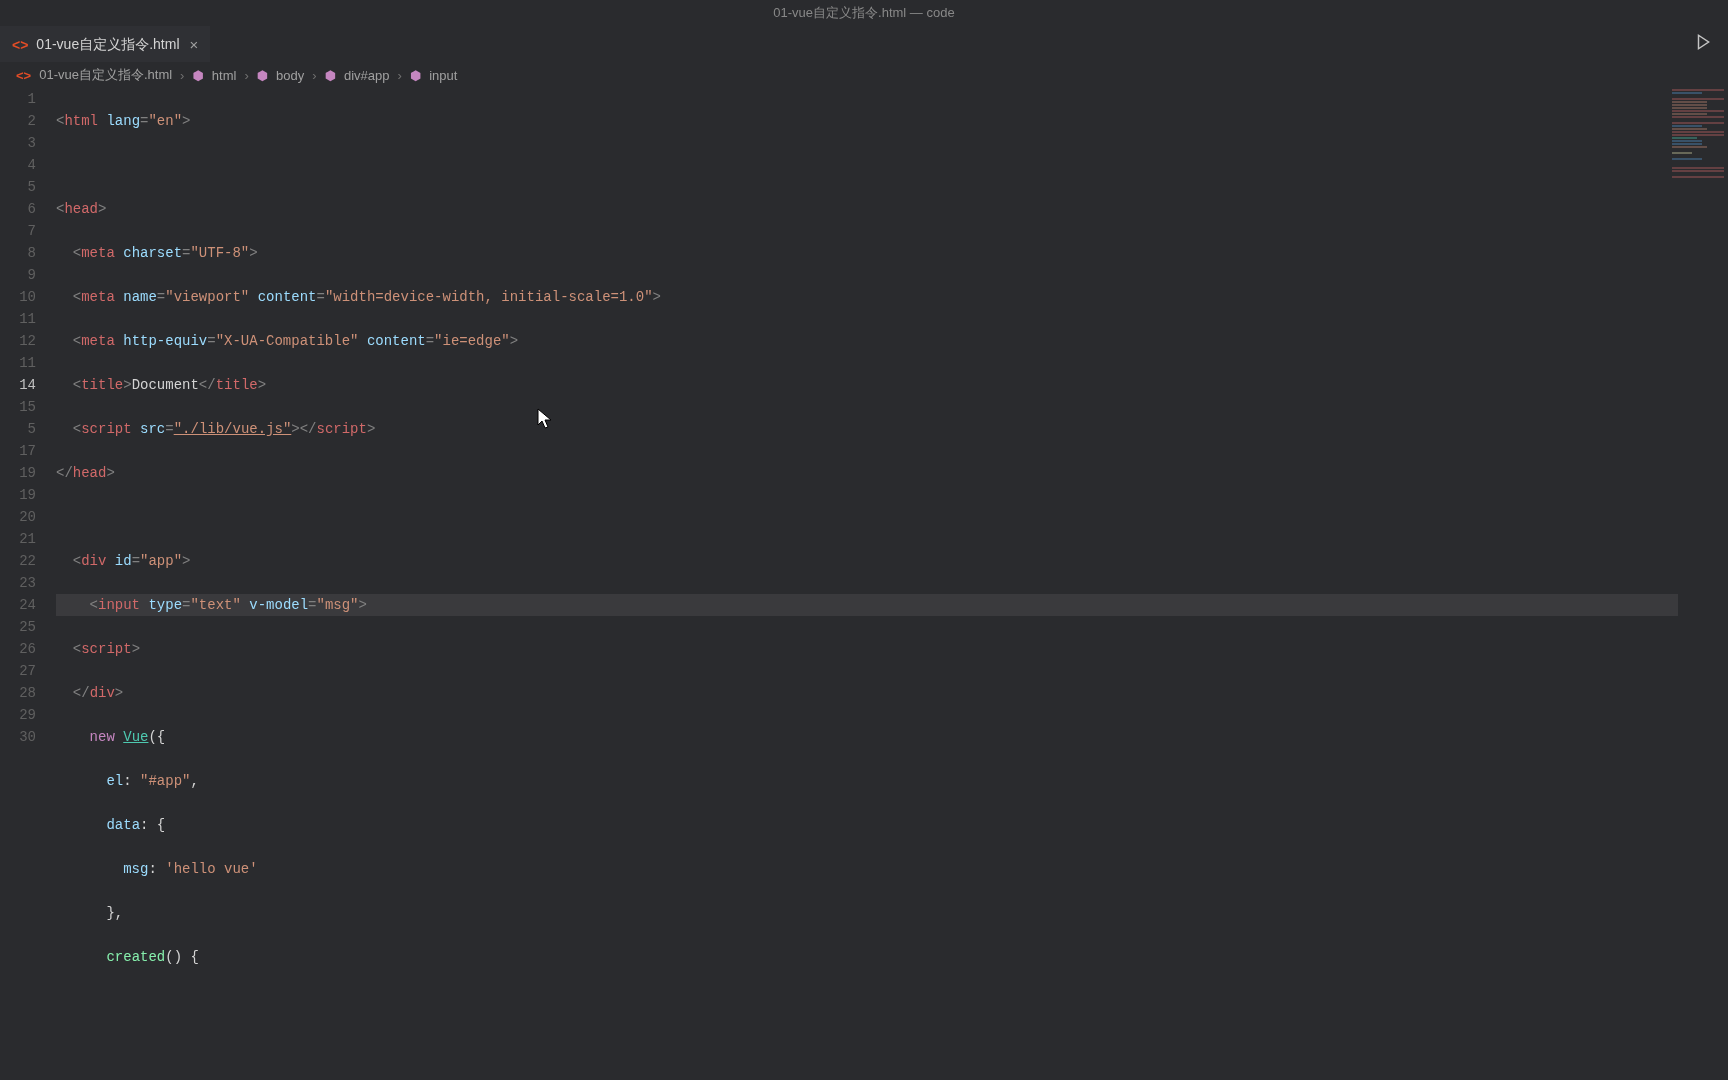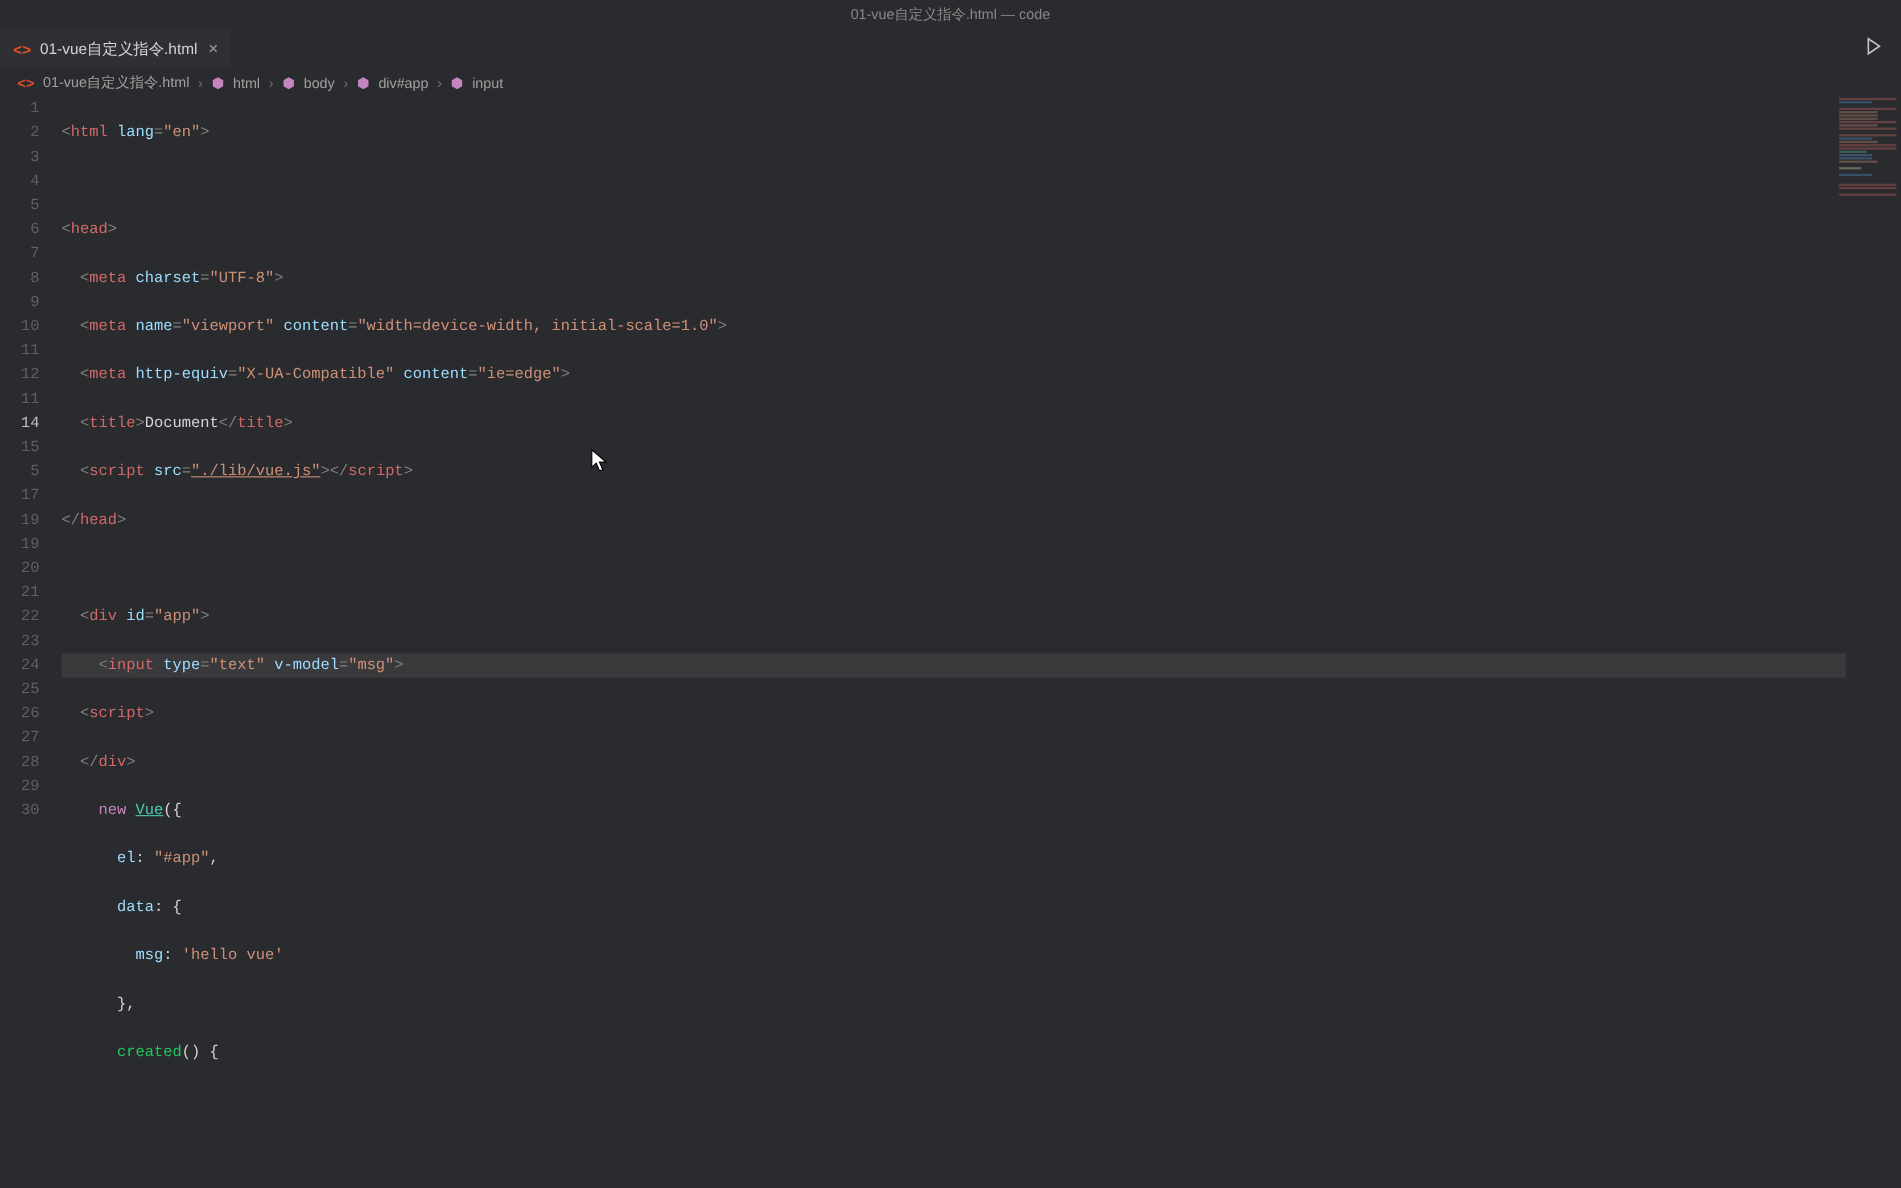--- a/index.html
+++ b/index.html
@@ -90,21 +90,21 @@
 }
 .code-line { height: 22px; }
 .code-line.highlighted { background: #3a3a3d; margin-right: 50px; }
 
 
 .pn { color: #808080; }
 .tag-red { color: #d16969; }
 .attr { color: #9cdcfe; }
 .str { color: #ce9178; }
 .kw-new { color: #c586c0; }
-.fn { color: #22c55e; }
+.fn { color: #86efac; }
 .cls { color: #4ec9b0; }
 .prop { color: #9cdcfe; }
 .txt { color: #d4d4d4; }
 .doctype { color: #c586c0; }
 
 
 .minimap {
   position: absolute;
   right: 0;
   top: 0;

